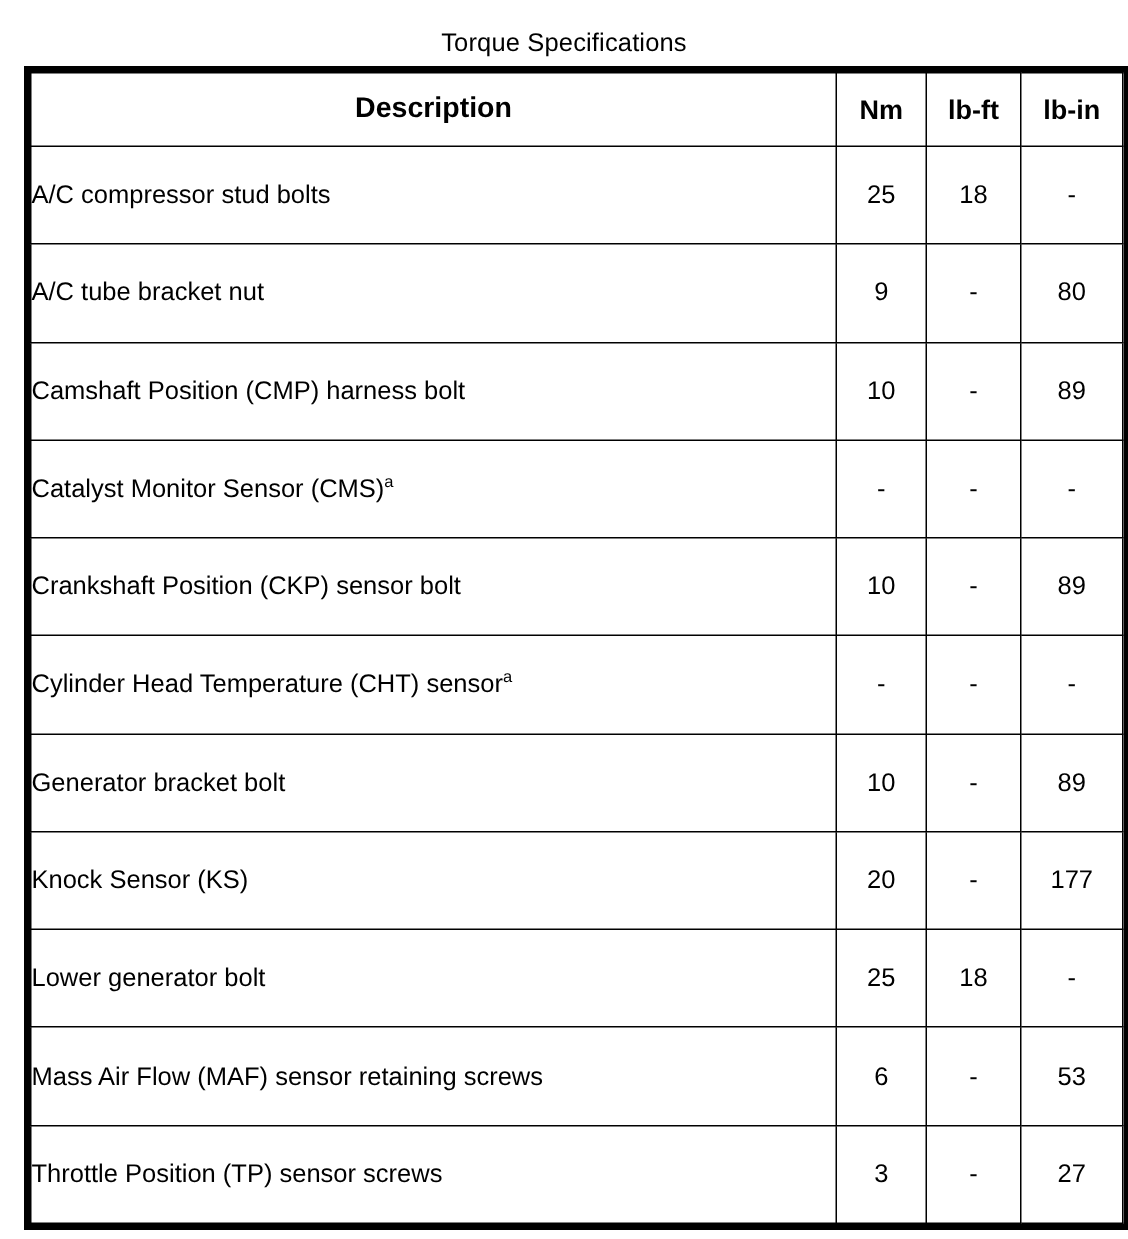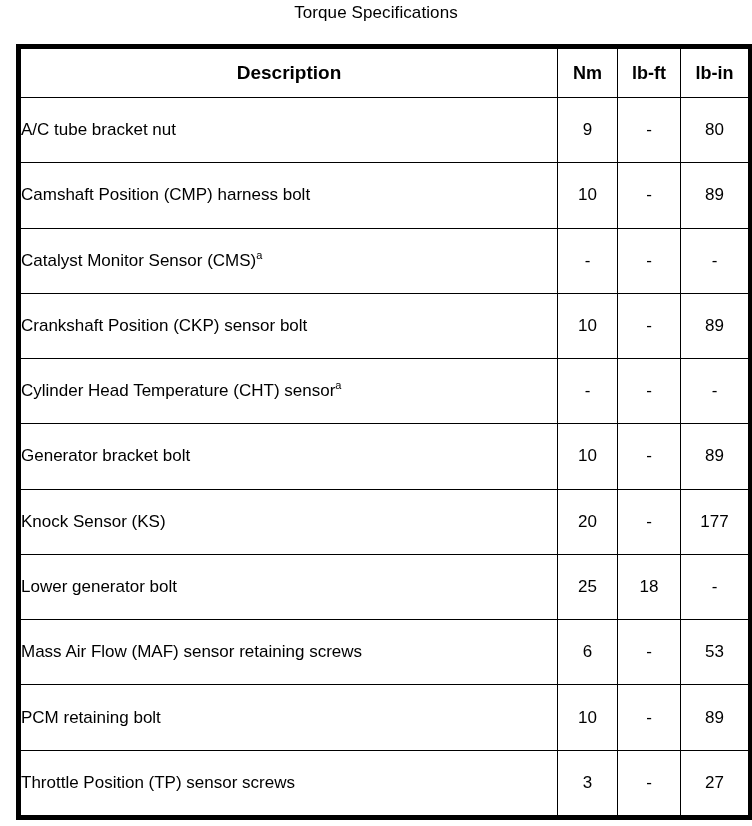--- a/index.html
+++ b/index.html
@@ -18,21 +18,21 @@
     width: 752px;
     height: 826px;
     position: relative;
     box-sizing: border-box;
   }
   .table-title {
     text-align: center;
     font-size: 17px;
     font-weight: 400;
     line-height: 1;
-    padding-top: 4px;
+    padding-top: 20px;
     letter-spacing: 0.1px;
   }
   .table-wrap {
     position: absolute;
     left: 6px;
     top: 44px;
     width: 736px;
     height: 776px;
     box-sizing: border-box;
     border: 4px solid #000000;
@@ -104,20 +104,26 @@
       <thead>
         <tr>
           <th class="h-desc">Description</th>
           <th>Nm</th>
           <th>lb-ft</th>
           <th>lb-in</th>
         </tr>
       </thead>
       <tbody id="table-body">
           <tr>
+            <td class="desc"><span>A/C compressor stud bolts</span></td>
+            <td class="val">25</td>
+            <td class="val">18</td>
+            <td class="val">-</td>
+          </tr>
+          <tr>
             <td class="desc"><span>A/C tube bracket nut</span></td>
             <td class="val">9</td>
             <td class="val">-</td>
             <td class="val">80</td>
           </tr>
           <tr>
             <td class="desc"><span>Camshaft Position (CMP) harness bolt</span></td>
             <td class="val">10</td>
             <td class="val">-</td>
             <td class="val">89</td>
@@ -158,26 +164,20 @@
             <td class="val">18</td>
             <td class="val">-</td>
           </tr>
           <tr>
             <td class="desc"><span>Mass Air Flow (MAF) sensor retaining screws</span></td>
             <td class="val">6</td>
             <td class="val">-</td>
             <td class="val">53</td>
           </tr>
           <tr>
-            <td class="desc"><span>PCM retaining bolt</span></td>
-            <td class="val">10</td>
-            <td class="val">-</td>
-            <td class="val">89</td>
-          </tr>
-          <tr>
             <td class="desc"><span>Throttle Position (TP) sensor screws</span></td>
             <td class="val">3</td>
             <td class="val">-</td>
             <td class="val">27</td>
           </tr>
         </tbody>
     </table>
   </div>
 
 </div>

